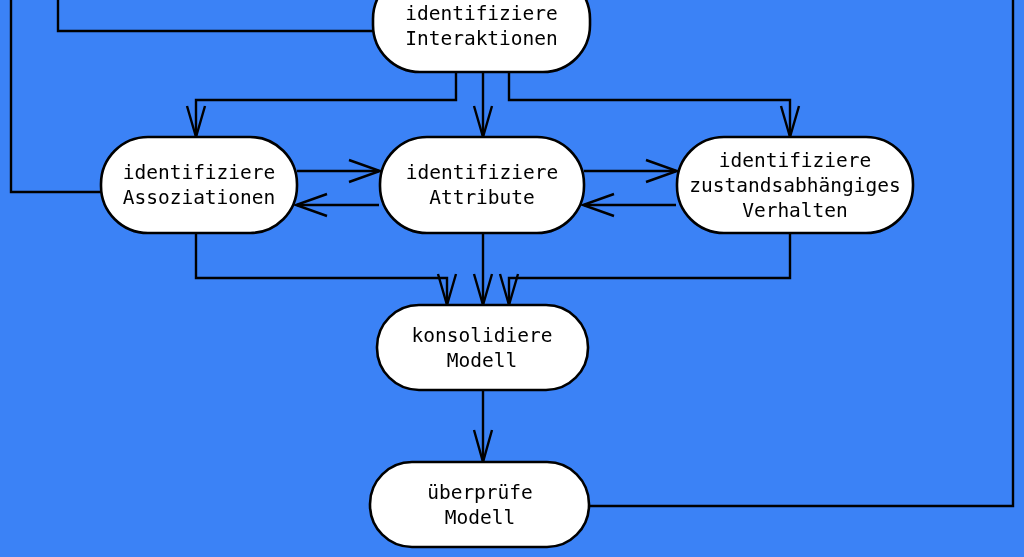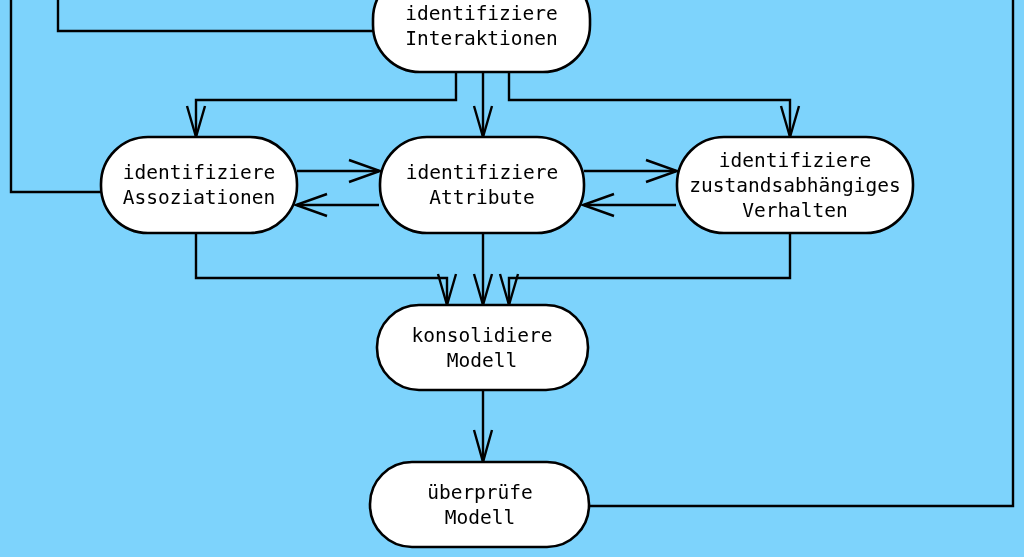--- a/index.html
+++ b/index.html
@@ -4,21 +4,21 @@
 <style>
   html, body {
     margin: 0;
     padding: 0;
     background: #ffffff;
   }
   #canvas {
     position: relative;
     width: 1024px;
     height: 557px;
-    background: #7dd3fc;
+    background: #3b82f6;
     overflow: hidden;
   }
   svg#diagram {
     display: block;
     width: 1024px;
     height: 557px;
   }
   .node-shape {
     fill: #ffffff;
     stroke: #000000;

